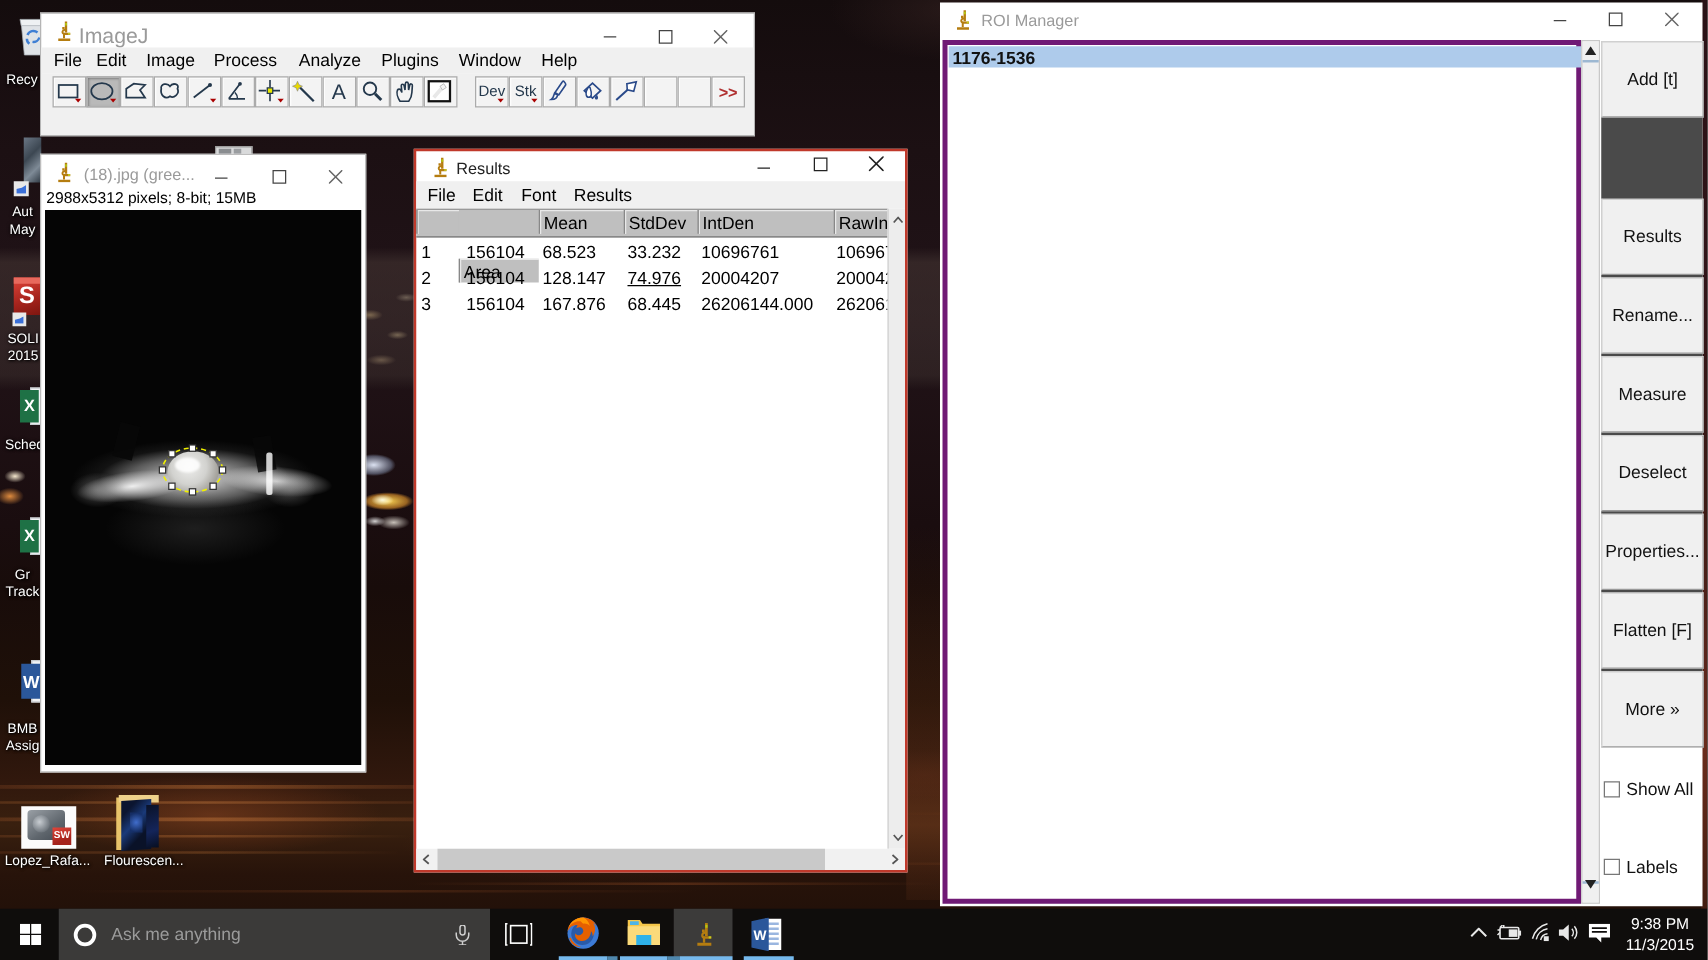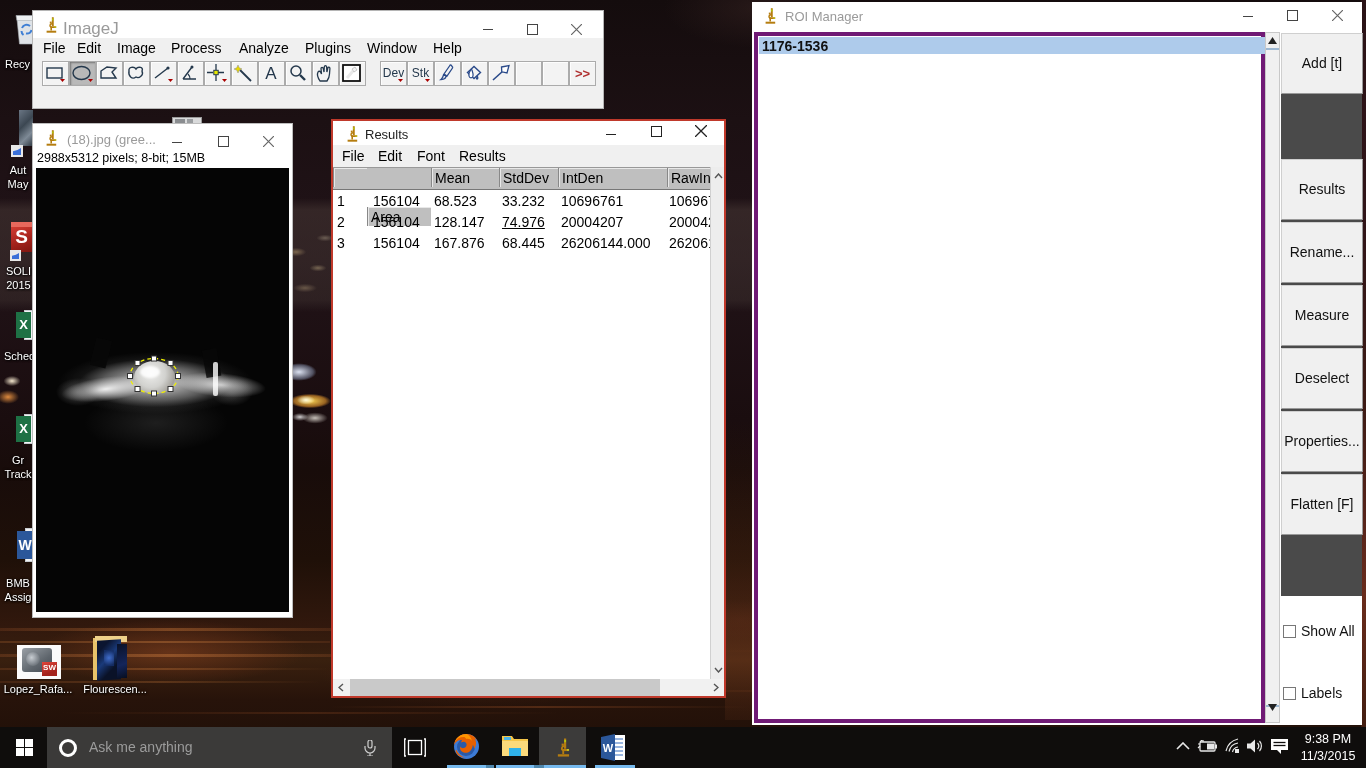--- a/index.html
+++ b/index.html
@@ -561,19 +561,22 @@
       </div>
     <div class="rbtn" style="top:346px;height:59px;">
         <div>Deselect</div>
       </div>
     <div class="rbtn" style="top:472px;height:59px;">
         <div>Flatten [F]</div>
       </div>
     <div class="rbtn" style="top:409px;height:59px;">
         <div>Properties...</div>
       </div>
+    <div class="rbtn" style="top:535px;height:59px;">
+        <div>More »</div>
+      </div>
 
     <div class="abs" style="left:531px;top:623px;width:11px;height:11px;border:1px solid #777;background:#fff;"></div>
     <div class="abs" style="left:549px;top:621px;font-size:14px;color:#111;">Show All</div>
     <div class="abs" style="left:531px;top:685px;width:11px;height:11px;border:1px solid #777;background:#fff;"></div>
     <div class="abs" style="left:549px;top:683px;font-size:14px;color:#111;">Labels</div>
   </div>
 </div>
 
 </body></html>

